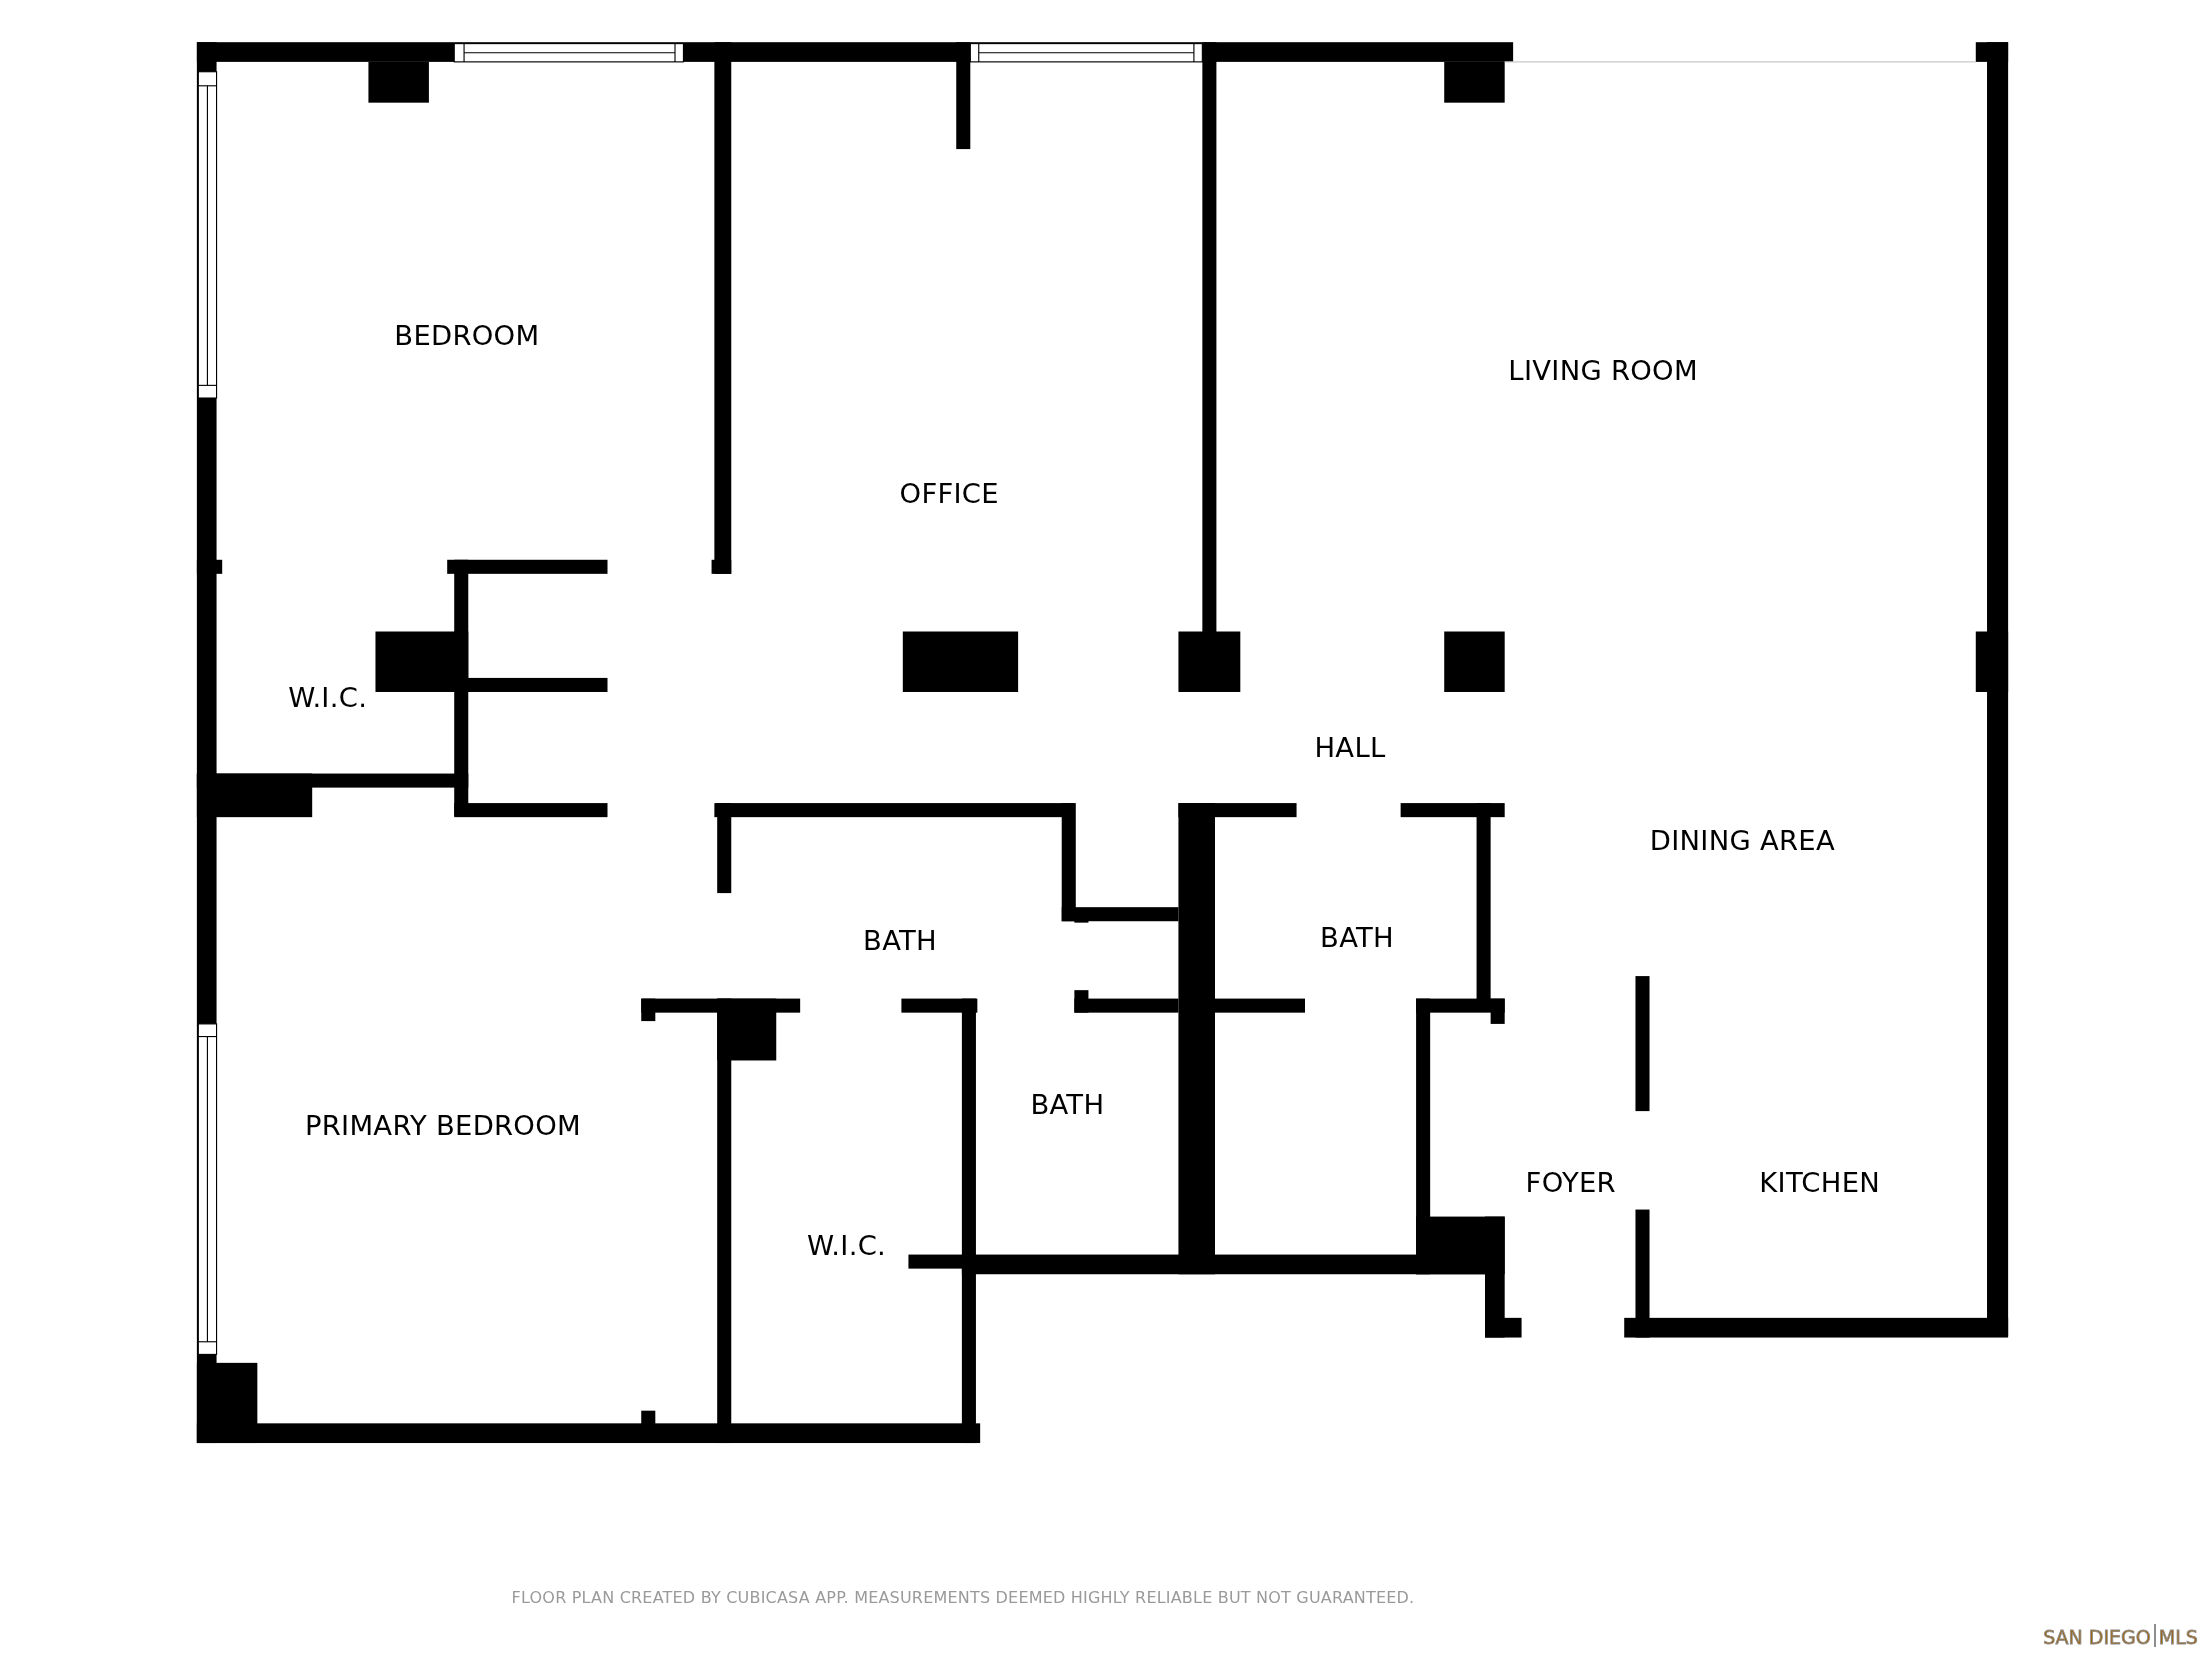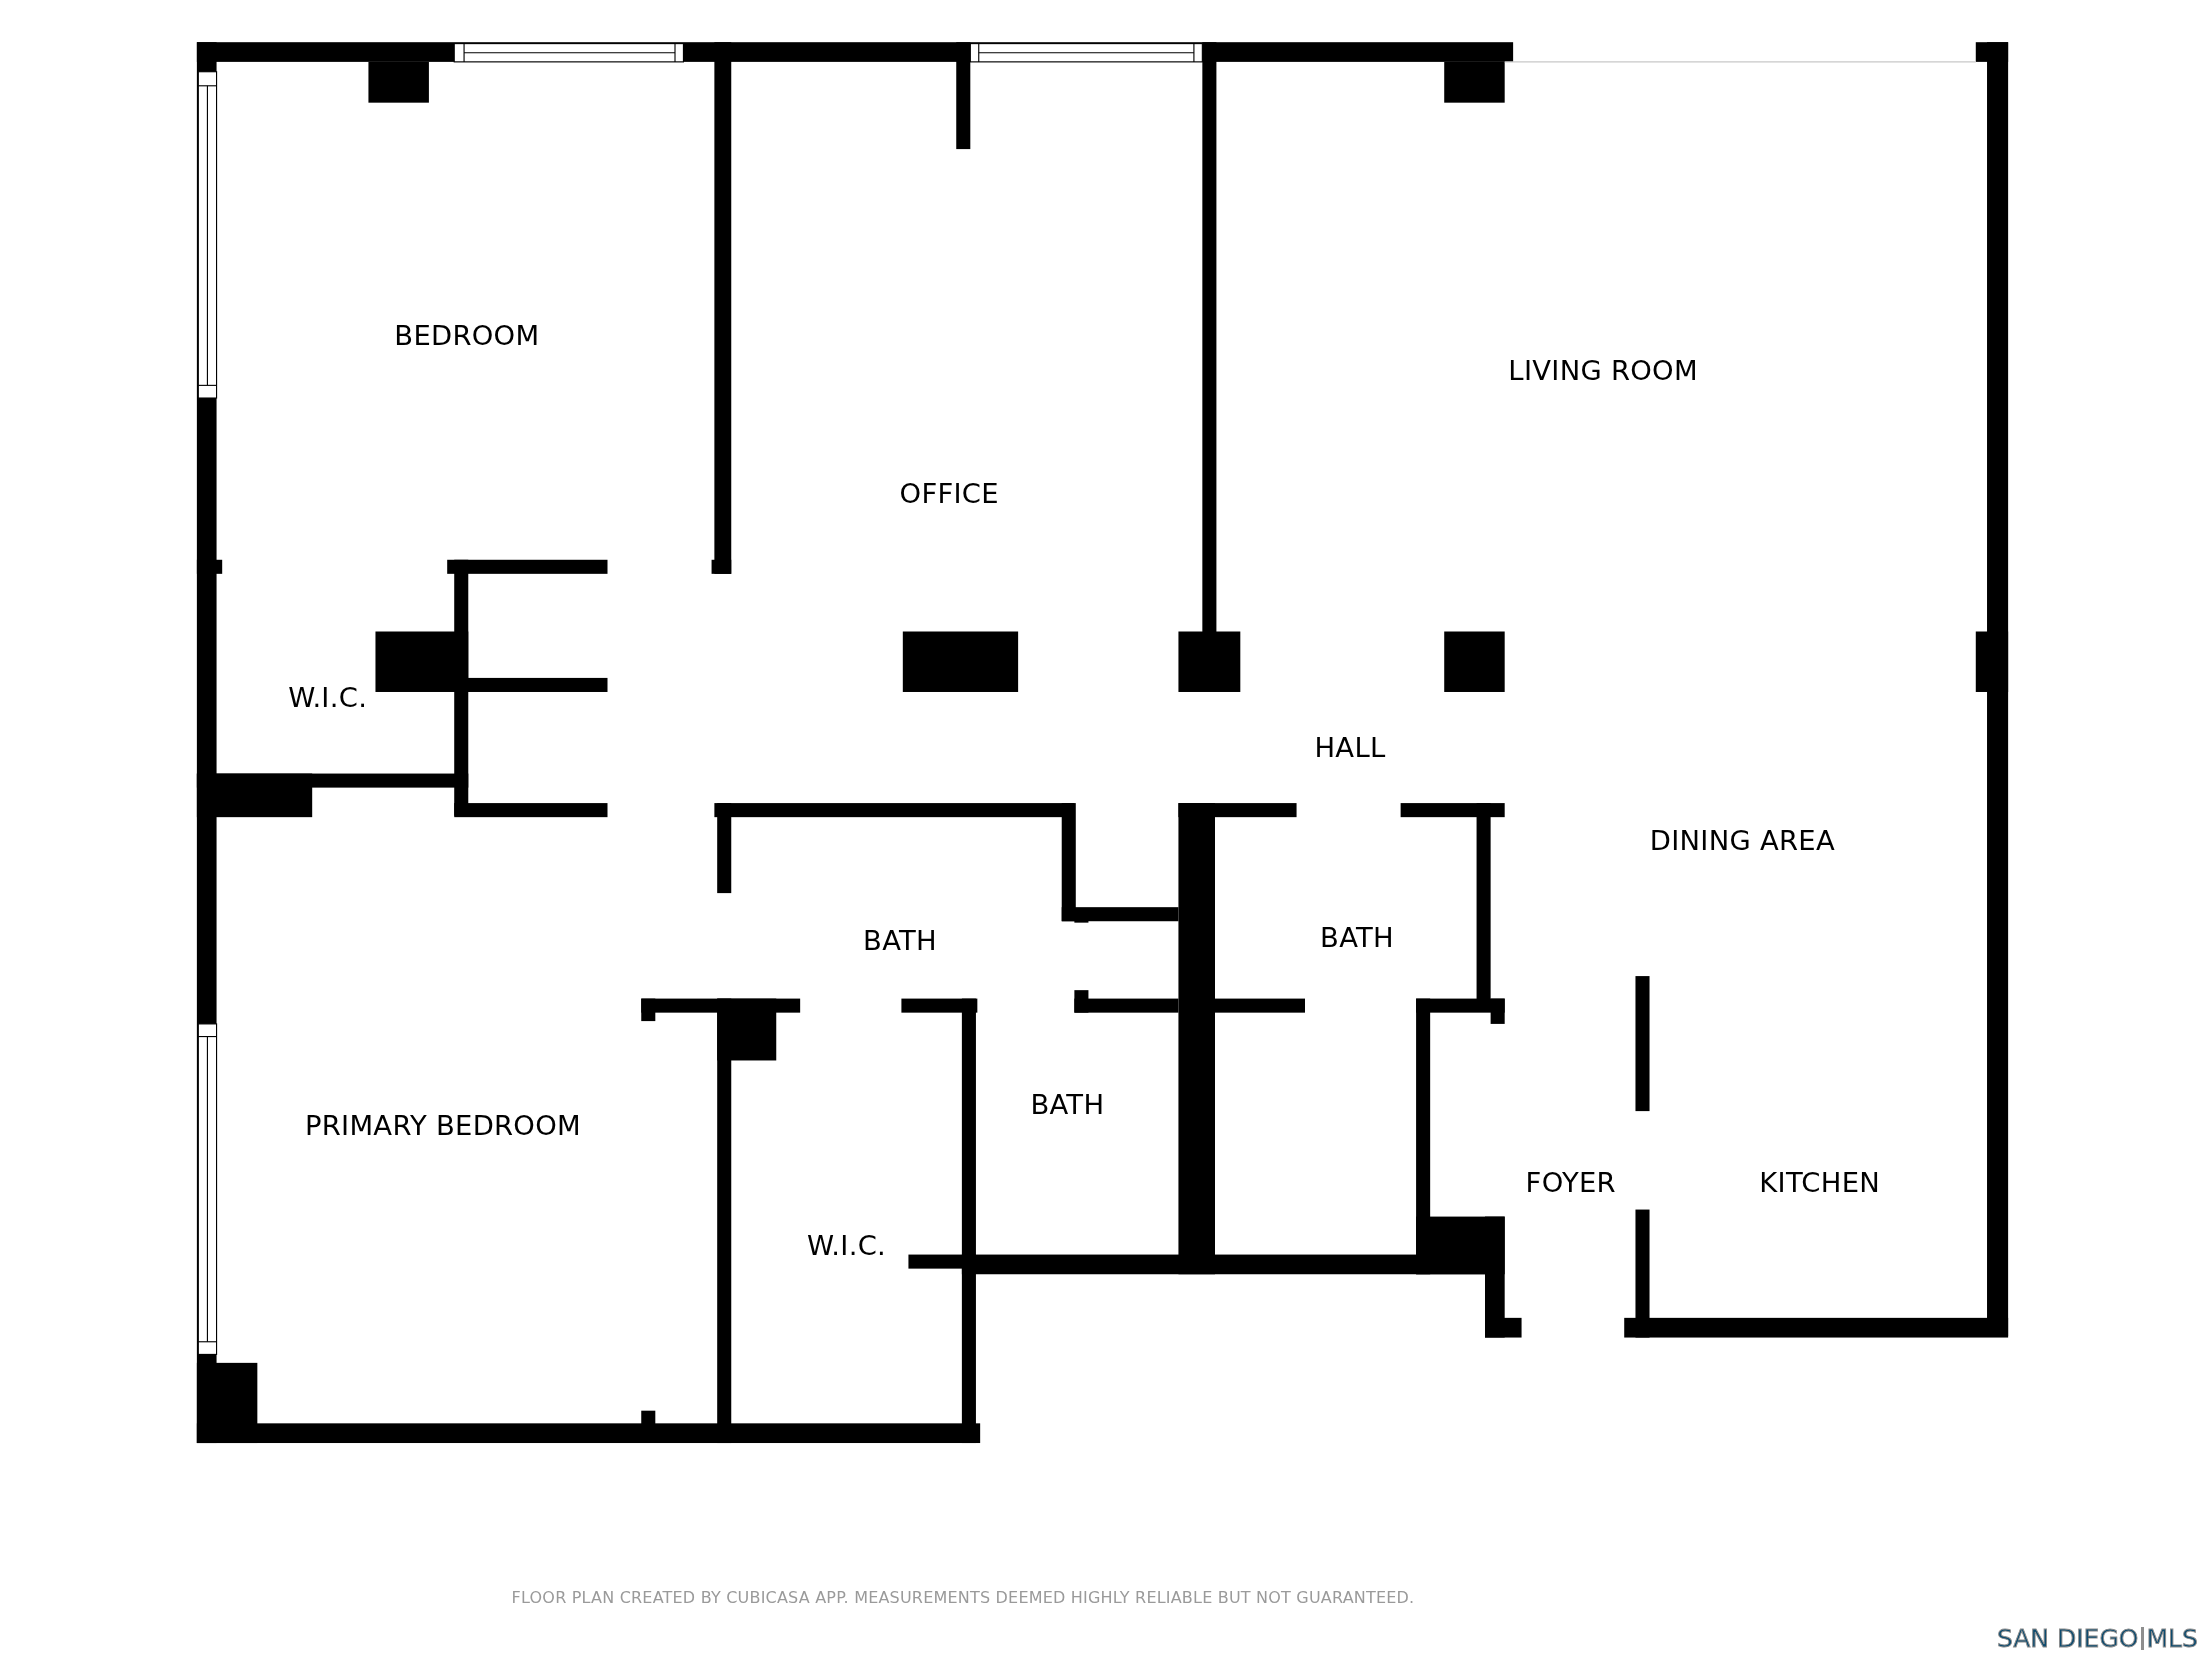--- a/index.html
+++ b/index.html
@@ -9,21 +9,21 @@
     .win-frame { fill: #ffffff; stroke: #000000; stroke-width: 0.8; }
     .win-line { stroke: #000000; stroke-width: 0.8; }
     .thin-edge { stroke: #c8c8c8; stroke-width: 1; }
     .room-label { font-family: "DejaVu Sans", "Liberation Sans", sans-serif; font-size: 19.5px; fill: #000000; text-anchor: middle; dominant-baseline: middle; letter-spacing: 0.2px; }
     #footer-note {
       position: absolute; left: 0; width: 1926px; top: 1588px; text-align: center;
       font-family: "DejaVu Sans", "Liberation Sans", sans-serif; font-size: 16px; color: #9a9a9a; letter-spacing: 0.2px;
     }
     #mls-logo {
       position: absolute; right: 7.2px; top: 1624px;
-      font-family: "DejaVu Sans", "Liberation Sans", sans-serif; font-size: 25px; color: #0c4a6e;
+      font-family: "DejaVu Sans", "Liberation Sans", sans-serif; font-size: 19px; color: #a16207;
       -webkit-text-stroke: 0.9px #8e8e8e; letter-spacing: 0px; white-space: nowrap;
     }
     #mls-logo .sep { display: inline-block; width: 2.2px; height: 23px; background: #8e8e8e; vertical-align: -2.9px; margin: 0 2.9px; }
   </style>
 </head>
 <body>
 
 <svg id="plan" viewBox="0 0 1568 1176" preserveAspectRatio="none" xmlns="http://www.w3.org/2000/svg">
   <g>
 

